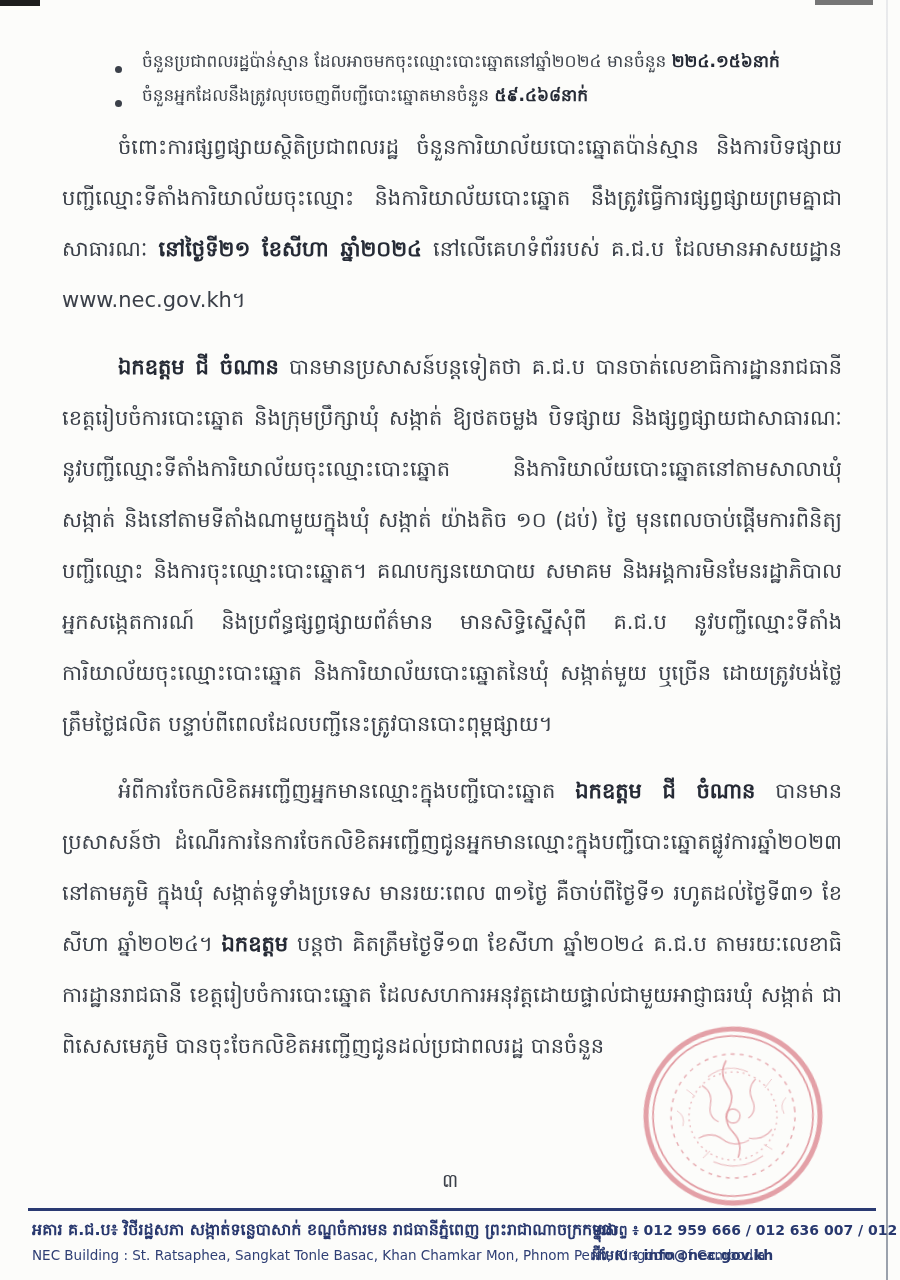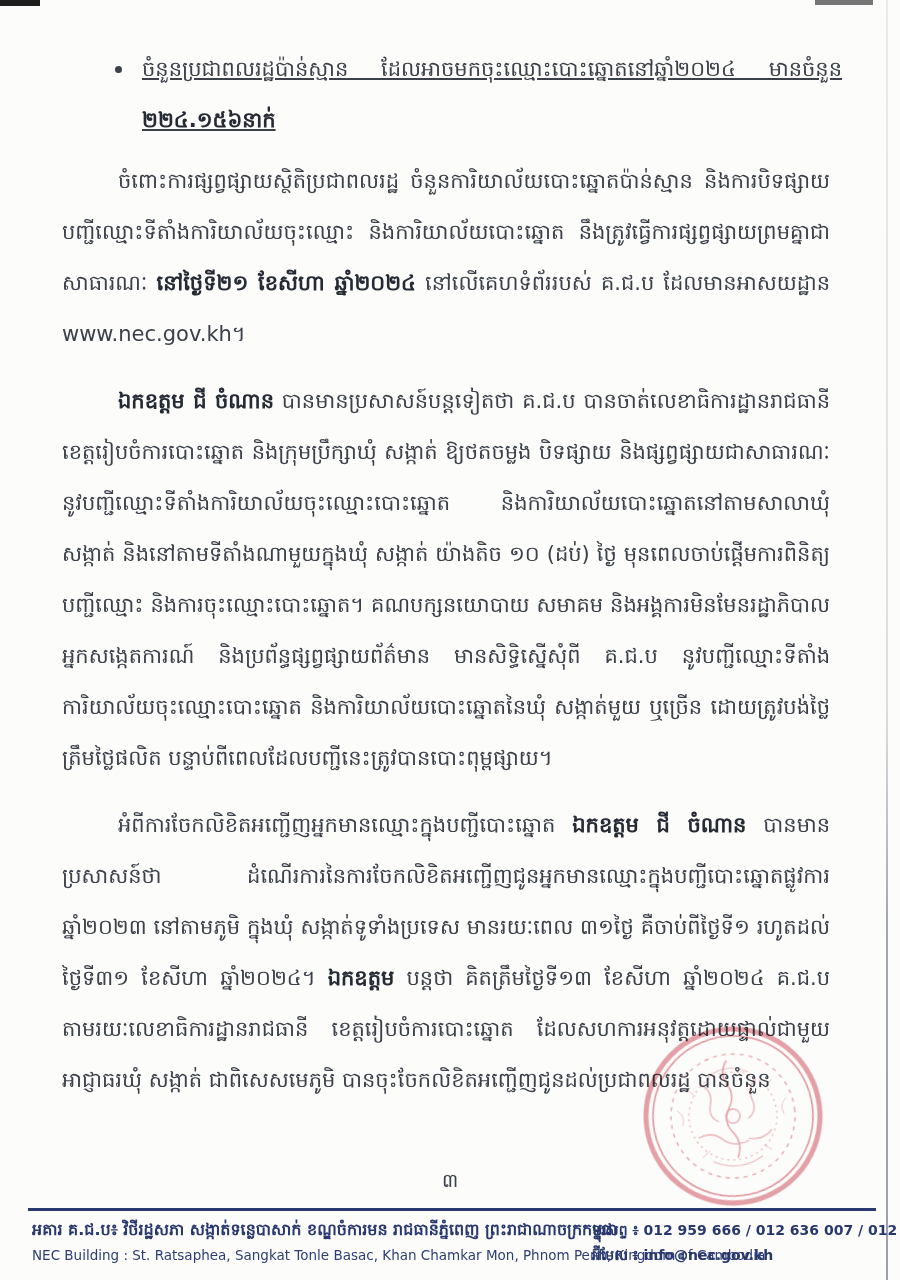--- a/index.html
+++ b/index.html
@@ -18,33 +18,32 @@
   .edge-line{position:absolute;left:886px;top:0;width:2px;height:1280px;
     background:linear-gradient(to bottom,#e9eaec 0%,#dcdfe2 55%,#a2a8b2 72%,#9aa1ac 100%);}
   
   .doc{
     position:absolute;left:62px;top:44px;width:780px;
     max-height:1116px;overflow:hidden;
   }
   .bullets{list-style:none;margin:0 0 10px 0;padding:0 0 0 80px;}
   .bullet{
     position:relative;
-    font-size:21px;line-height:51px;
+    font-size:17px;line-height:34px;
     text-align:justify;
-    text-decoration:underline;
   }
   .bullet::before{
     content:"";position:absolute;left:-27px;top:22px;
     width:7px;height:7px;border-radius:50%;background:#3b4049;
   }
   .para{
     font-size:21px;line-height:51px;
     text-align:justify;
     text-indent:56px;
-    margin:0 12px 16px 0;
+    margin:0 0 16px 0;
   }
   .b{font-weight:bold;color:#252a35;}
   
   .stamp{
     position:absolute;left:638px;top:1024px;width:190px;height:184px;
     transform:rotate(-7deg);
     mix-blend-mode:multiply;
     opacity:.88;
     filter:blur(.3px);
   }
@@ -72,20 +71,21 @@
 
 <div class="page">
 
   <div class="artifact-tl"></div>
   <div class="artifact-tr"></div>
   <div class="edge-line"></div>
 
   <main class="doc">
     <ul class="bullets">
       <li class="bullet"><span>ចំនួនប្រជាពលរដ្ឋប៉ាន់ស្មាន ដែលអាចមកចុះឈ្មោះបោះឆ្នោតនៅឆ្នាំ២០២៤ មានចំនួន </span><span class="b">២២៤.១៥៦នាក់</span></li>
+      <li class="bullet"><span>ចំនួនអ្នកដែលនឹងត្រូវលុបចេញពីបញ្ជីបោះឆ្នោតមានចំនួន </span><span class="b">៥៩.៤៦៨នាក់</span></li>
     </ul>
 
     <p class="para"><span>ចំពោះការផ្សព្វផ្សាយស្ថិតិប្រជាពលរដ្ឋ ចំនួនការិយាល័យបោះឆ្នោតប៉ាន់ស្មាន និងការបិទផ្សាយបញ្ជីឈ្មោះទីតាំងការិយាល័យចុះឈ្មោះ និងការិយាល័យបោះឆ្នោត នឹងត្រូវធ្វើការផ្សព្វផ្សាយព្រមគ្នាជាសាធារណៈ </span><span class="b">នៅថ្ងៃទី២១ ខែសីហា ឆ្នាំ២០២៤</span><span> នៅលើគេហទំព័ររបស់ គ.ជ.ប ដែលមានអាសយដ្ឋាន www.nec.gov.kh។</span></p>
     <p class="para"><span class="b">ឯកឧត្តម ជី ចំណាន</span><span> បានមានប្រសាសន៍បន្តទៀតថា គ.ជ.ប បានចាត់លេខាធិការដ្ឋានរាជធានី ខេត្តរៀបចំការបោះឆ្នោត និងក្រុមប្រឹក្សាឃុំ សង្កាត់ ឱ្យថតចម្លង បិទផ្សាយ និងផ្សព្វផ្សាយជាសាធារណៈនូវបញ្ជីឈ្មោះទីតាំងការិយាល័យចុះឈ្មោះបោះឆ្នោត និងការិយាល័យបោះឆ្នោតនៅតាមសាលាឃុំ សង្កាត់ និងនៅតាមទីតាំងណាមួយក្នុងឃុំ សង្កាត់ យ៉ាងតិច ១០ (ដប់) ថ្ងៃ មុនពេលចាប់ផ្ដើមការពិនិត្យបញ្ជីឈ្មោះ និងការចុះឈ្មោះបោះឆ្នោត។ គណបក្សនយោបាយ សមាគម និងអង្គការមិនមែនរដ្ឋាភិបាល អ្នកសង្កេតការណ៍ និងប្រព័ន្ធផ្សព្វផ្សាយព័ត៌មាន មានសិទ្ធិស្នើសុំពី គ.ជ.ប នូវបញ្ជីឈ្មោះទីតាំងការិយាល័យចុះឈ្មោះបោះឆ្នោត និងការិយាល័យបោះឆ្នោតនៃឃុំ សង្កាត់មួយ ឬច្រើន ដោយត្រូវបង់ថ្លៃត្រឹមថ្លៃផលិត បន្ទាប់ពីពេលដែលបញ្ជីនេះត្រូវបានបោះពុម្ពផ្សាយ។</span></p>
     <p class="para"><span>អំពីការចែកលិខិតអញ្ជើញអ្នកមានឈ្មោះក្នុងបញ្ជីបោះឆ្នោត </span><span class="b">ឯកឧត្តម ជី ចំណាន</span><span> បានមានប្រសាសន៍ថា ដំណើរការនៃការចែកលិខិតអញ្ជើញជូនអ្នកមានឈ្មោះក្នុងបញ្ជីបោះឆ្នោតផ្លូវការឆ្នាំ២០២៣ នៅតាមភូមិ ក្នុងឃុំ សង្កាត់ទូទាំងប្រទេស មានរយៈពេល ៣១ថ្ងៃ គឺចាប់ពីថ្ងៃទី១ រហូតដល់ថ្ងៃទី៣១ ខែសីហា ឆ្នាំ២០២៤។ </span><span class="b">ឯកឧត្តម</span><span> បន្តថា គិតត្រឹមថ្ងៃទី១៣ ខែសីហា ឆ្នាំ២០២៤ គ.ជ.ប តាមរយៈលេខាធិការដ្ឋានរាជធានី ខេត្តរៀបចំការបោះឆ្នោត ដែលសហការអនុវត្តដោយផ្ទាល់ជាមួយអាជ្ញាធរឃុំ សង្កាត់ ជាពិសេសមេភូមិ បានចុះចែកលិខិតអញ្ជើញជូនដល់ប្រជាពលរដ្ឋ បានចំនួន </span></p>
 
   </main>
 
   <svg class="stamp" viewBox="0 0 190 184" xmlns="http://www.w3.org/2000/svg">
     <g fill="none" stroke="#c5293b" opacity="0.55">

